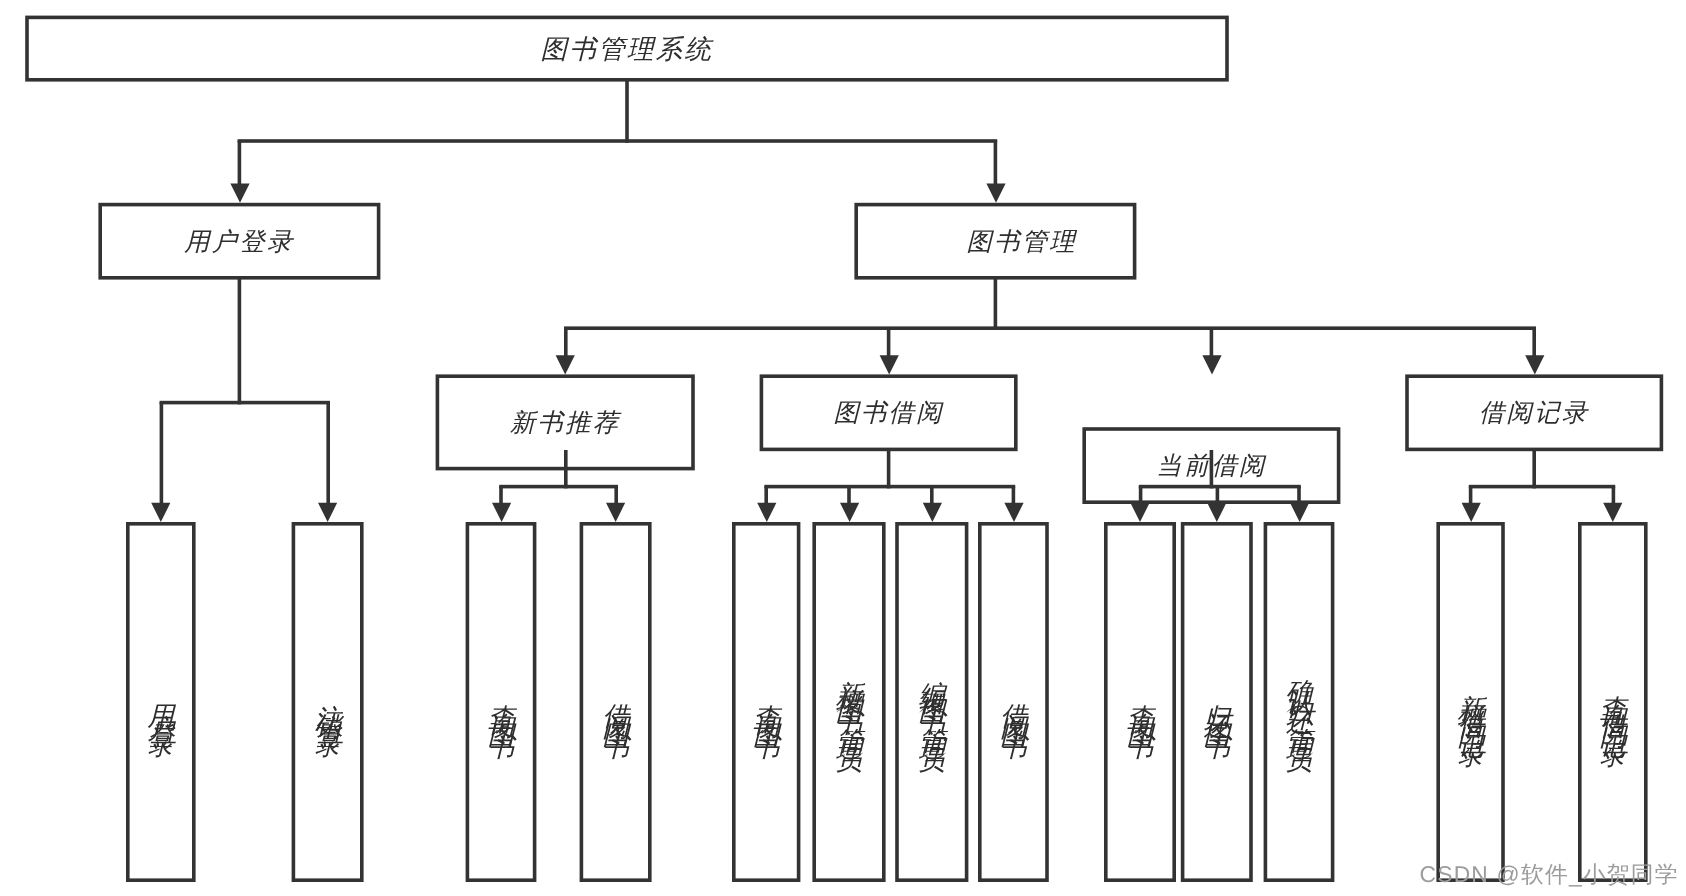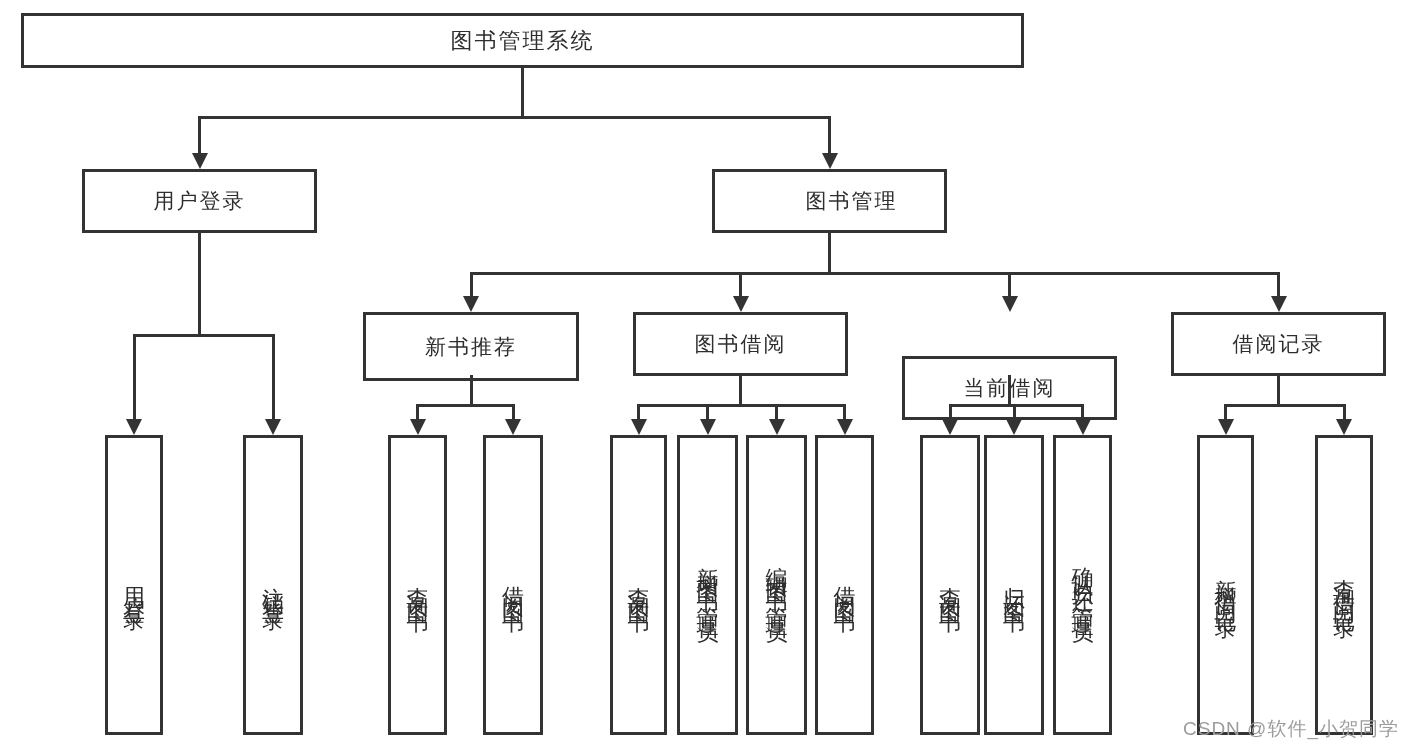--- a/index.html
+++ b/index.html
@@ -18,20 +18,21 @@
     background: #ffffff;
     display: flex;
     align-items: center;
     justify-content: center;
     color: var(--text, #2e2e2e);
   }
   .node .label {
     font-size: 21px;
     letter-spacing: 2px;
     white-space: nowrap;
+    font-style: italic;
   }
   .node.vertical .label {
     writing-mode: vertical-rl;
     text-orientation: upright;
     font-size: 22px;
     letter-spacing: 8px;
     line-height: 1;
   }
   .node.root .label { font-size: 22px; }
   .line {
@@ -64,21 +65,21 @@
   <div id="nodes-layer">
       <div class="node root" style="left: 21px; top: 13px; width: 1003px; height: 55px;">
         <span class="label">图书管理系统</span>
       </div>
       <div class="node" style="left: 82px; top: 169px; width: 235px; height: 64px;">
         <span class="label">用户登录</span>
       </div>
       <div class="node" style="left: 712px; top: 169px; width: 235px; height: 64px; padding-left: 44px;">
         <span class="label">图书管理</span>
       </div>
-      <div class="node" style="left: 363px; top: 312px; width: 216px; height: 69px;">
+      <div class="node" style="left: 363px; top: 312px; width: 216px; height: 80px;">
         <span class="label">新书推荐</span>
       </div>
       <div class="node" style="left: 633px; top: 312px; width: 215px; height: 64px;">
         <span class="label">图书借阅</span>
       </div>
       <div class="node" style="left: 902px; top: 312px; width: 215px; height: 64px; margin-top: 44px;">
         <span class="label">当前借阅</span>
       </div>
       <div class="node" style="left: 1171px; top: 312px; width: 215px; height: 64px;">
         <span class="label">借阅记录</span>

